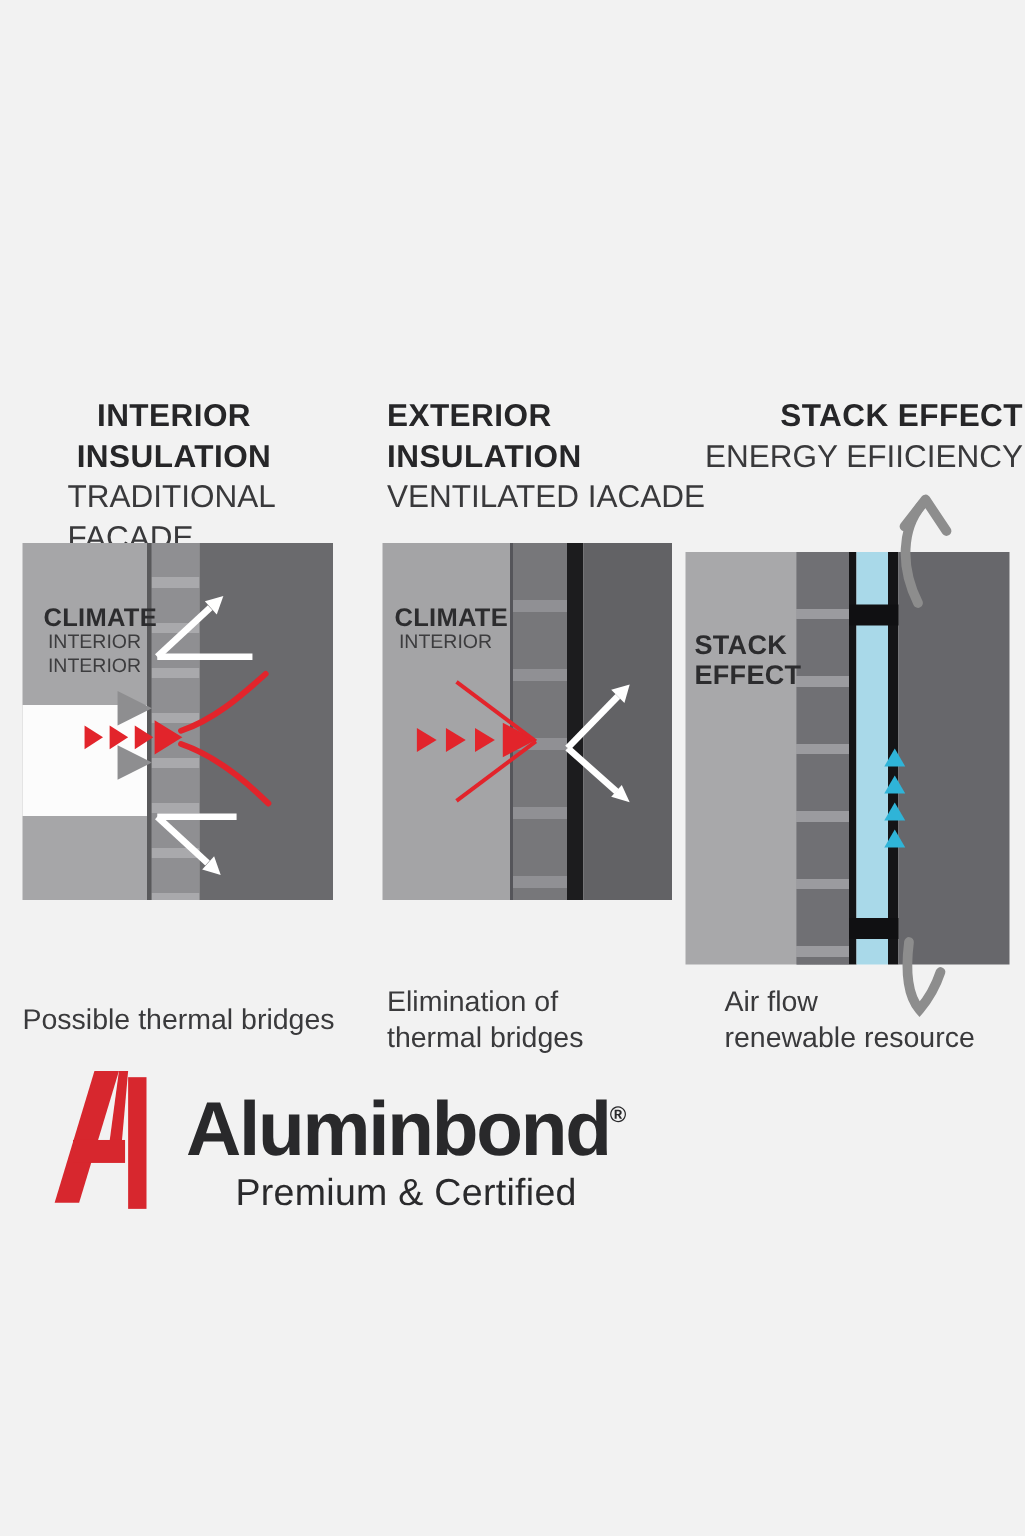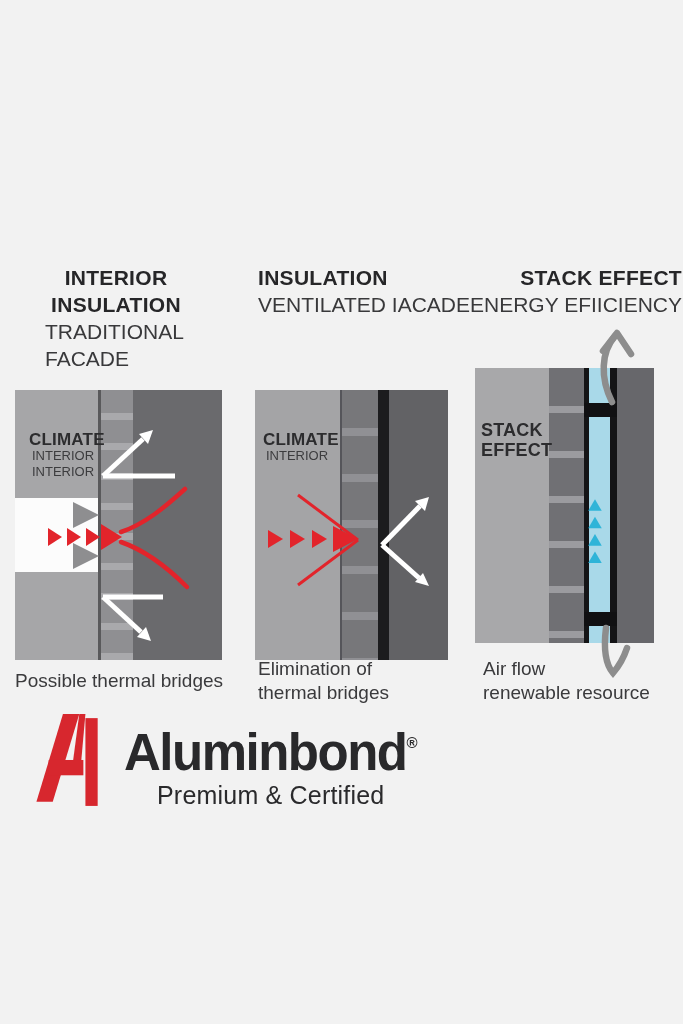--- a/index.html
+++ b/index.html
@@ -14,39 +14,39 @@
 
   
   .col-head { position:absolute; top:264px; line-height:27px; font-size:21px; color:#39393b; }
   .col-head .hb { font-weight:bold; color:#262628; letter-spacing:.3px; }
   .col-head-1 { left:45px; width:142px; }
   .col-head-1 .hb { text-align:center; }
   .col-head-2 { left:258px; width:215px; }
   .col-head-3 { left:380px; width:302px; text-align:right; }
 
   
-  .panel { position:absolute; top:390px; height:270px; }
+  .panel { position:absolute; top:362px; height:238px; }
   .panel svg.overlay { position:absolute; inset:0; width:100%; height:100%; pointer-events:none; }
   .zone { position:absolute; top:0; bottom:0; }
 
   .panel1 { left:15px; width:207px; }
   .p1-left  { left:0; width:83px; background:#a6a6a8; }
   .p1-strip { left:83px; width:35px; background:#8f8f92; border-left:3px solid #59595b;
               background-image:repeating-linear-gradient(to bottom,#8f8f92 0 23px,#a9a9ac 23px 30px); }
   .p1-right { left:118px; right:0; background:#6a6a6d; }
   .p1-band  { position:absolute; left:0; top:108px; width:83px; height:74px; background:#fcfcfc; }
 
   .panel2 { left:255px; width:193px; }
   .p2-left  { left:0; width:85px; background:#a4a4a6; }
   .p2-strip { left:85px; width:38px; background:#77777a; border-left:2px solid #55555a;
               background-image:repeating-linear-gradient(to bottom,#77777a 0 38px,#909094 38px 46px); }
   .p2-black { left:123px; width:11px; background:#1c1c1e; }
   .p2-right { left:134px; right:0; background:#626265; }
 
-  .panel3 { left:475px; top:368px; width:179px; height:275px;padding-left:14px; }
+  .panel3 { left:457px; top:368px; width:216px; height:275px;padding-left:14px; }
   .p3-left  { left:0; width:74px; background:#a8a8aa; }
   .p3-strip { left:74px; width:35px; background:#707074;
               background-image:repeating-linear-gradient(to bottom,#707074 0 38px,#9b9b9f 38px 45px); }
   .p3-blk-l { left:109px; width:5px;  background:#141416; }
   .p3-blue  { left:114px; width:21px; background:#a9d9e9; }
   .p3-blk-r { left:135px; width:7px;  background:#141416; }
   .p3-right { left:142px; right:0; background:#67676b; }
   .p3-vent  { position:absolute; left:109px; width:33px; height:14px; background:#101012; }
   .p3-vent-top { top:35px; }
   .p3-vent-bot { top:244px; }
@@ -83,20 +83,21 @@
 <div class="page">
 
   <div class="col-head col-head-1">
     <div class="hb">INTERIOR</div>
     <div class="hb">INSULATION</div>
     <div>TRADITIONAL</div>
     <div>FACADE</div>
   </div>
 
   <div class="col-head col-head-2">
+    <div class="hb">EXTERIOR</div>
     <div class="hb">INSULATION</div>
     <div>VENTILATED IACADE</div>
   </div>
 
   <div class="col-head col-head-3">
     <div class="hb">STACK EFFECT</div>
     <div>ENERGY EFIICIENCY</div>
   </div>
 
   <div class="panel panel1">

